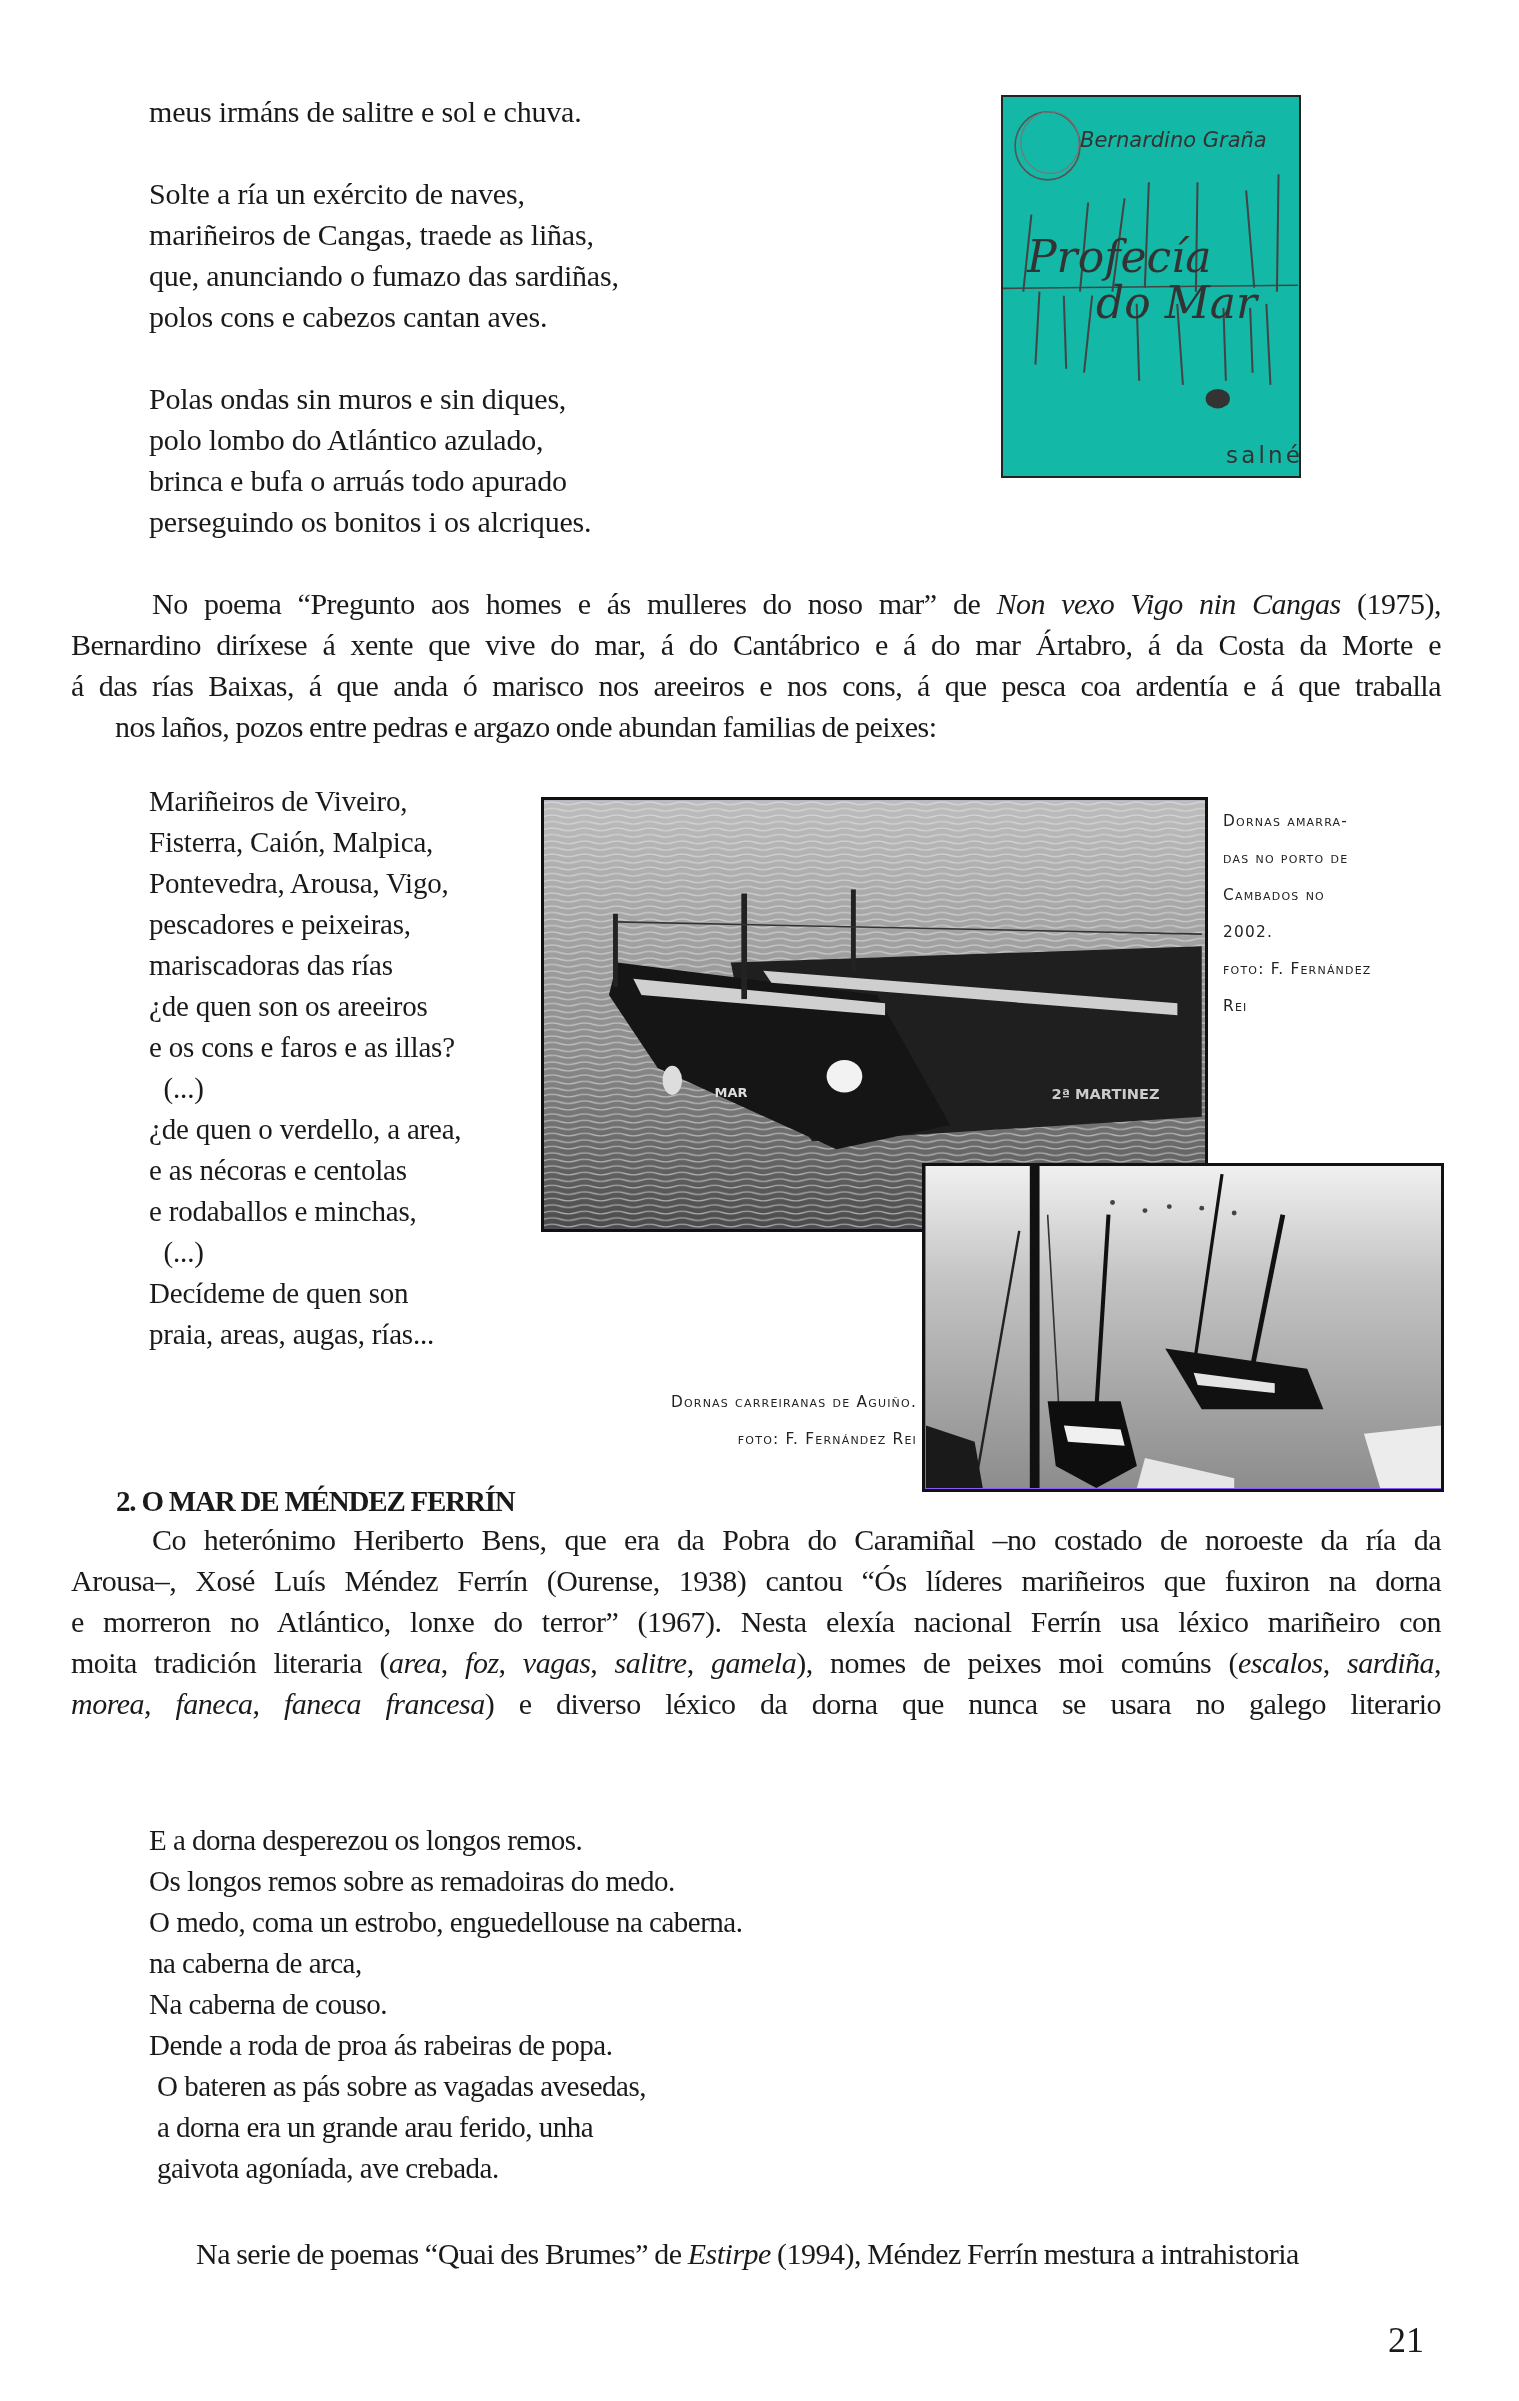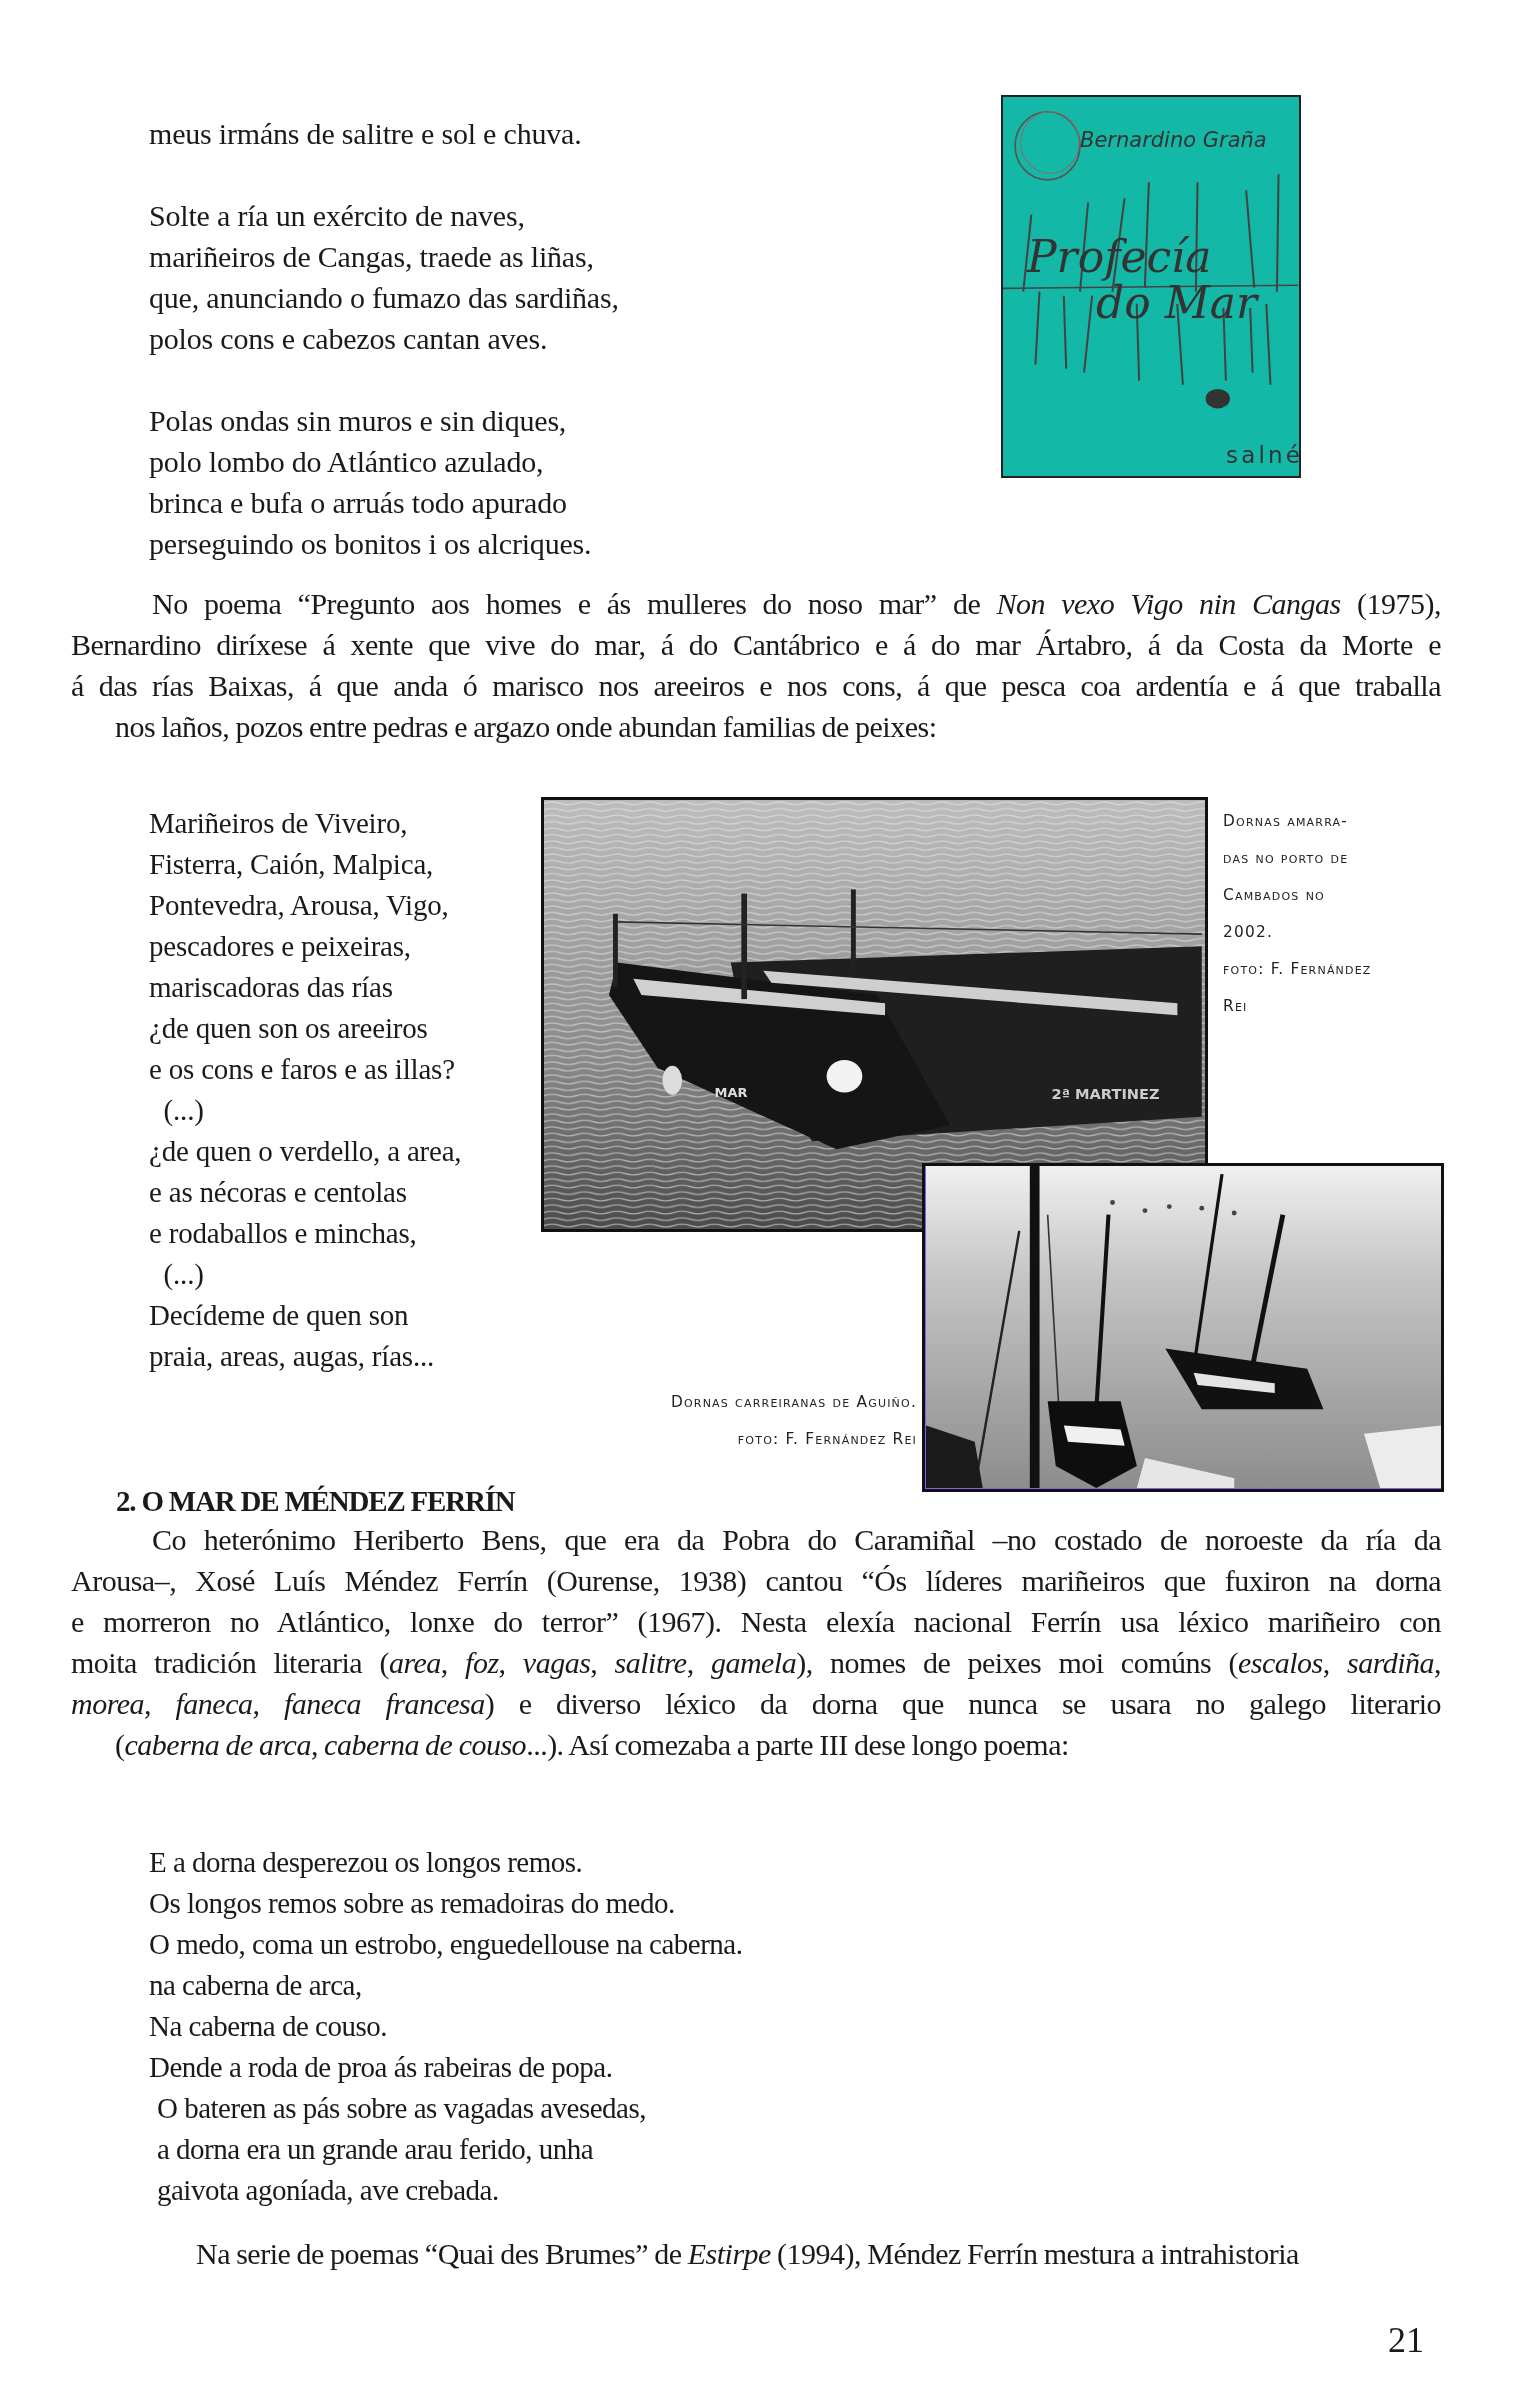--- a/index.html
+++ b/index.html
@@ -1,19 +1,19 @@
 <!DOCTYPE html>
 <html style="font-size:13px"><head>
 <meta charset="utf-8">
 <style>
   html, body { margin: 0; padding: 0; background: #ffffff; }
   body { width: 1519px; height: 2401px; position: relative; overflow: hidden;
          font-family: "Liberation Serif", "DejaVu Serif", serif; color: #1a1a1a; }
   .abs { position: absolute; }
-  .poem { font-size: 30px; line-height: 41px; letter-spacing: -0.2px; margin-top: 22px; }
+  .poem { font-size: 30px; line-height: 41px; letter-spacing: -0.2px; }
   .poem .ln { display: block; white-space: nowrap; }
   .poem .gap { display: block; height: 41px; }
   .body-text { font-size: 30px; line-height: 41px; text-align: justify;
                letter-spacing: -0.5px; word-spacing: -0.8px; }
   .body-text .ln { display: block; white-space: nowrap; text-align-last: justify; }
   .body-text .ln.last { text-align-last: left; margin-left: 44px; }
   .indent { text-indent: 81px; }
   .heading { font-weight: bold; font-size: 29px; letter-spacing: -1.2px; }
   i { font-style: italic; }
   .caption { font-family: "DejaVu Sans", sans-serif; font-variant: small-caps;
@@ -174,21 +174,20 @@
 </div>
 
 <div class="abs heading" style="left:116px; top:1485px;">2. O MAR DE MÉNDEZ FERRÍN</div>
 
 <div class="abs body-text" style="left:71px; top:1519px; width:1370px;">
   <span class="ln indent"><span>Co heterónimo Heriberto Bens, que era da Pobra do Caramiñal –no costado de noroeste da ría da</span></span>
   <span class="ln"><span>Arousa–, Xosé Luís Méndez Ferrín (Ourense, 1938) cantou “Ós líderes mariñeiros que fuxiron na dorna</span></span>
   <span class="ln"><span>e morreron no Atlántico, lonxe do terror” (1967). Nesta elexía nacional Ferrín usa léxico mariñeiro con</span></span>
   <span class="ln"><span>moita tradición literaria (</span><i>area</i><span>, </span><i>foz</i><span>, </span><i>vagas</i><span>, </span><i>salitre</i><span>, </span><i>gamela</i><span>), nomes de peixes moi comúns (</span><i>escalos</i><span>, </span><i>sardiña</i><span>,</span></span>
   <span class="ln"><i>morea</i><span>, </span><i>faneca</i><span>, </span><i>faneca francesa</i><span>) e diverso léxico da dorna que nunca se usara no galego literario</span></span>
-  <span class="ln last"><span>(</span><i>caberna de arca</i><span>, </span><i>caberna de couso</i><span>...). Así comezaba a parte III dese longo poema:</span></span>
 </div>
 
 <div class="abs poem" style="left:149px; top:1820px; width:974px; font-size:29px; letter-spacing:-0.5px;">
   <span class="ln">E a dorna desperezou os longos remos.</span>
   <span class="ln">Os longos remos sobre as remadoiras do medo.</span>
   <span class="ln">O medo, coma un estrobo, enguedellouse na caberna.</span>
   <span class="ln">na caberna de arca,</span>
   <span class="ln">Na caberna de couso.</span>
   <span class="ln">Dende a roda de proa ás rabeiras de popa.</span>
   <span class="ln" style="padding-left:8px;"> O bateren as pás sobre as vagadas avesedas,</span>

